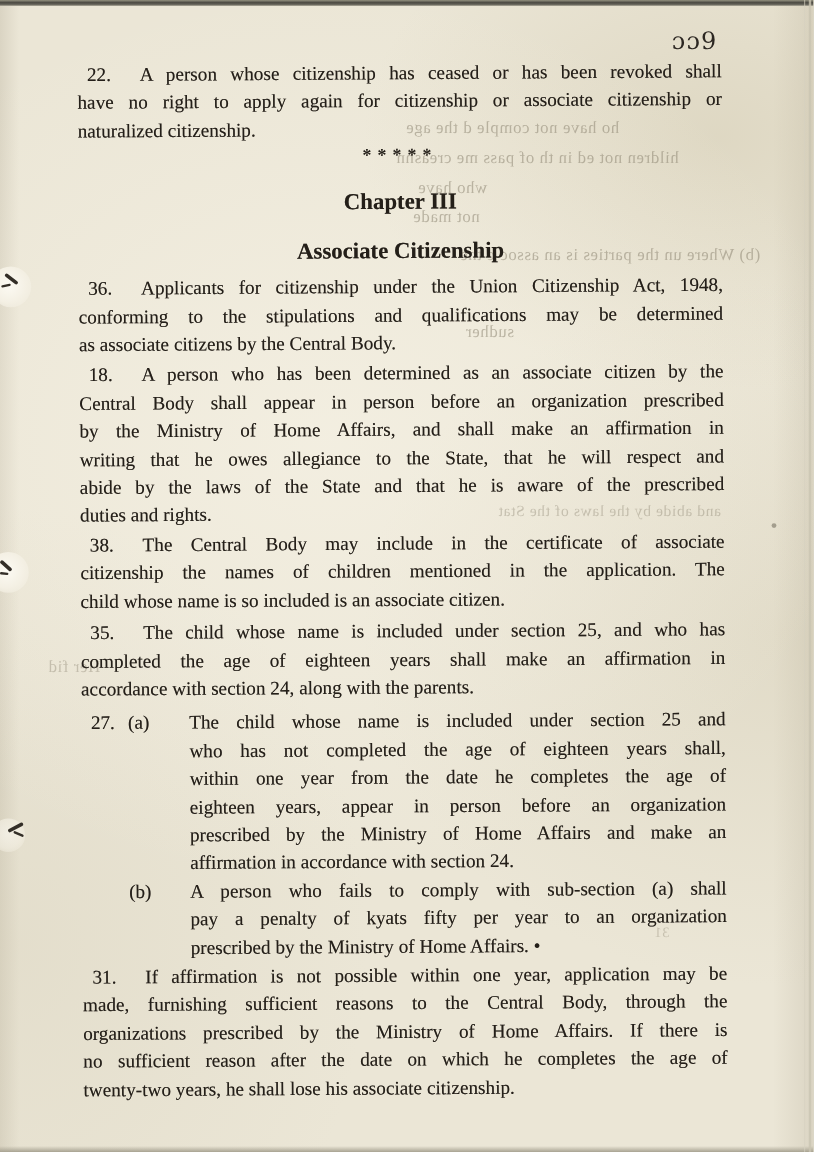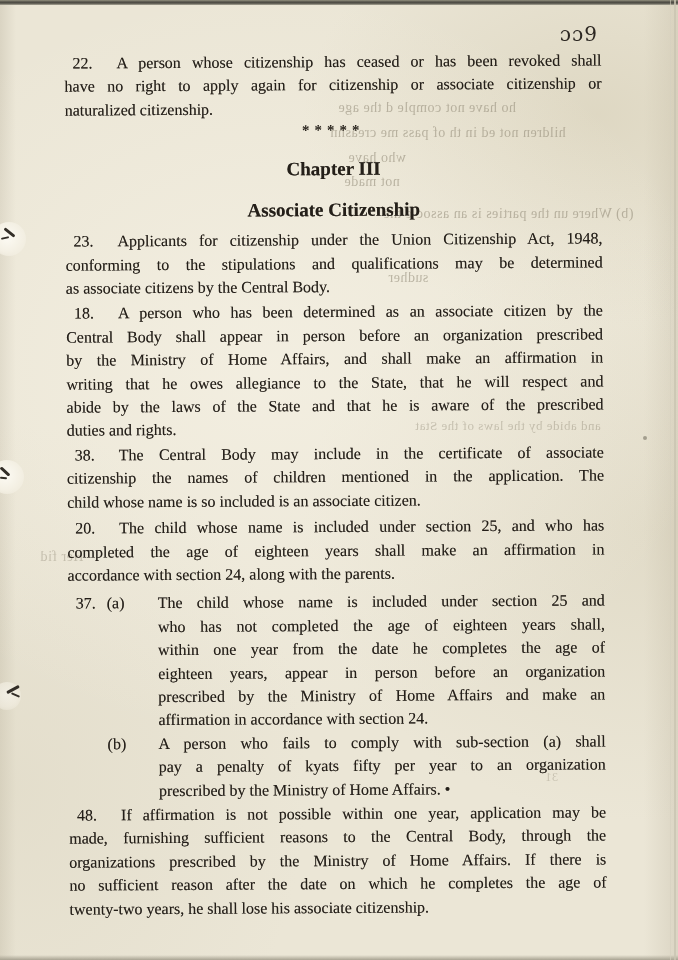--- a/index.html
+++ b/index.html
@@ -125,21 +125,21 @@
       <div class="line last">naturalized citizenship.</div>
     </div>
 
     <div class="divider">*****</div>
 
     <div class="h-chapter">Chapter III</div>
     <div class="h-title">Associate Citizenship</div>
 
     <div class="para p23">
       <div class="line fl">
-        <span class="num">23.</span>
+        <span class="num">36.</span>
         <span class="txt">Applicants for citizenship under the Union Citizenship Act, 1948,</span>
       </div>
       <div class="line">conforming to the stipulations and qualifications may be determined</div>
       <div class="line last">as associate citizens by the Central Body.</div>
     </div>
 
     <div class="para p24">
       <div class="line fl">
         <span class="num">18.</span>
         <span class="txt">A person who has been determined as an associate citizen by the</span>
@@ -155,30 +155,30 @@
       <div class="line fl">
         <span class="num">38.</span>
         <span class="txt">The Central Body may include in the certificate of associate</span>
       </div>
       <div class="line">citizenship the names of children mentioned in the application. The</div>
       <div class="line last">child whose name is so included is an associate citizen.</div>
     </div>
 
     <div class="para p26">
       <div class="line fl">
-        <span class="num">20.</span>
+        <span class="num">35.</span>
         <span class="txt">The child whose name is included under section 25, and who has</span>
       </div>
       <div class="line">completed the age of eighteen years shall make an affirmation in</div>
       <div class="line last">accordance with section 24, along with the parents.</div>
     </div>
 
     <div class="para p27 p27a">
       <div class="line fl">
-        <span class="n1">37.</span>
+        <span class="n1">27.</span>
         <span class="n2">(a)</span>
         <span class="txt">The child whose name is included under section 25 and</span>
       </div>
       <div class="line indent-cont">who has not completed the age of eighteen years shall,</div>
       <div class="line indent-cont">within one year from the date he completes the age of</div>
       <div class="line indent-cont">eighteen years, appear in person before an organization</div>
       <div class="line indent-cont">prescribed by the Ministry of Home Affairs and make an</div>
       <div class="line indent-cont last">affirmation in accordance with section 24.</div>
     </div>
 
@@ -187,21 +187,21 @@
         <span class="n1"></span>
         <span class="n2">(b)</span>
         <span class="txt">A person who fails to comply with sub-section (a) shall</span>
       </div>
       <div class="line indent-cont">pay a penalty of kyats fifty per year to an organization</div>
       <div class="line indent-cont last">prescribed by the Ministry of Home Affairs. •</div>
     </div>
 
     <div class="para p28">
       <div class="line fl">
-        <span class="num">48.</span>
+        <span class="num">31.</span>
         <span class="txt">If affirmation is not possible within one year, application may be</span>
       </div>
       <div class="line">made, furnishing sufficient reasons to the Central Body, through the</div>
       <div class="line">organizations prescribed by the Ministry of Home Affairs. If there is</div>
       <div class="line">no sufficient reason after the date on which he completes the age of</div>
       <div class="line last">twenty-two years, he shall lose his associate citizenship.</div>
     </div>
 
   </div>
 </div>

